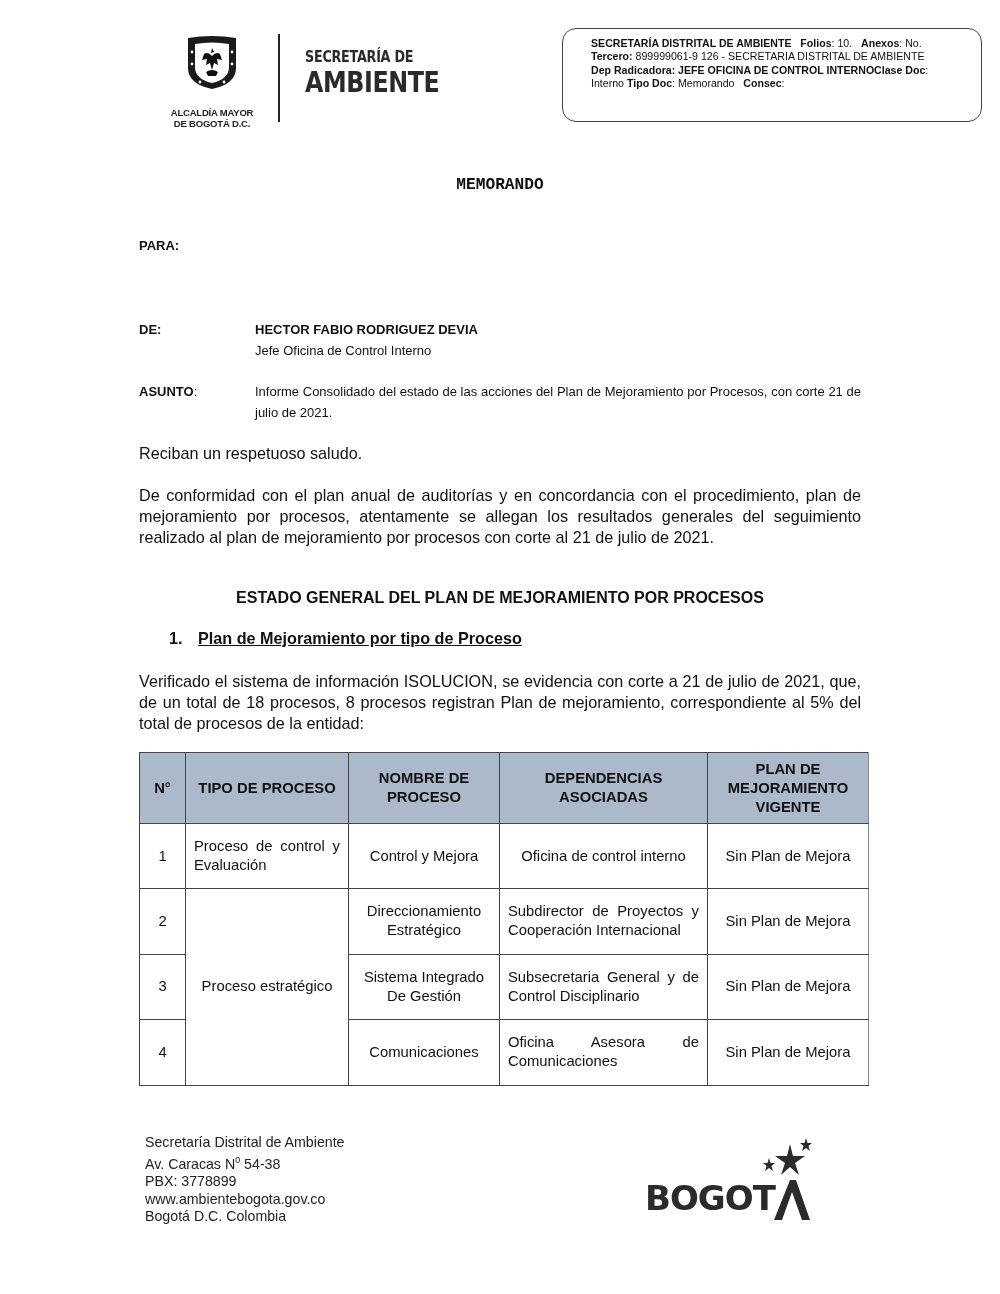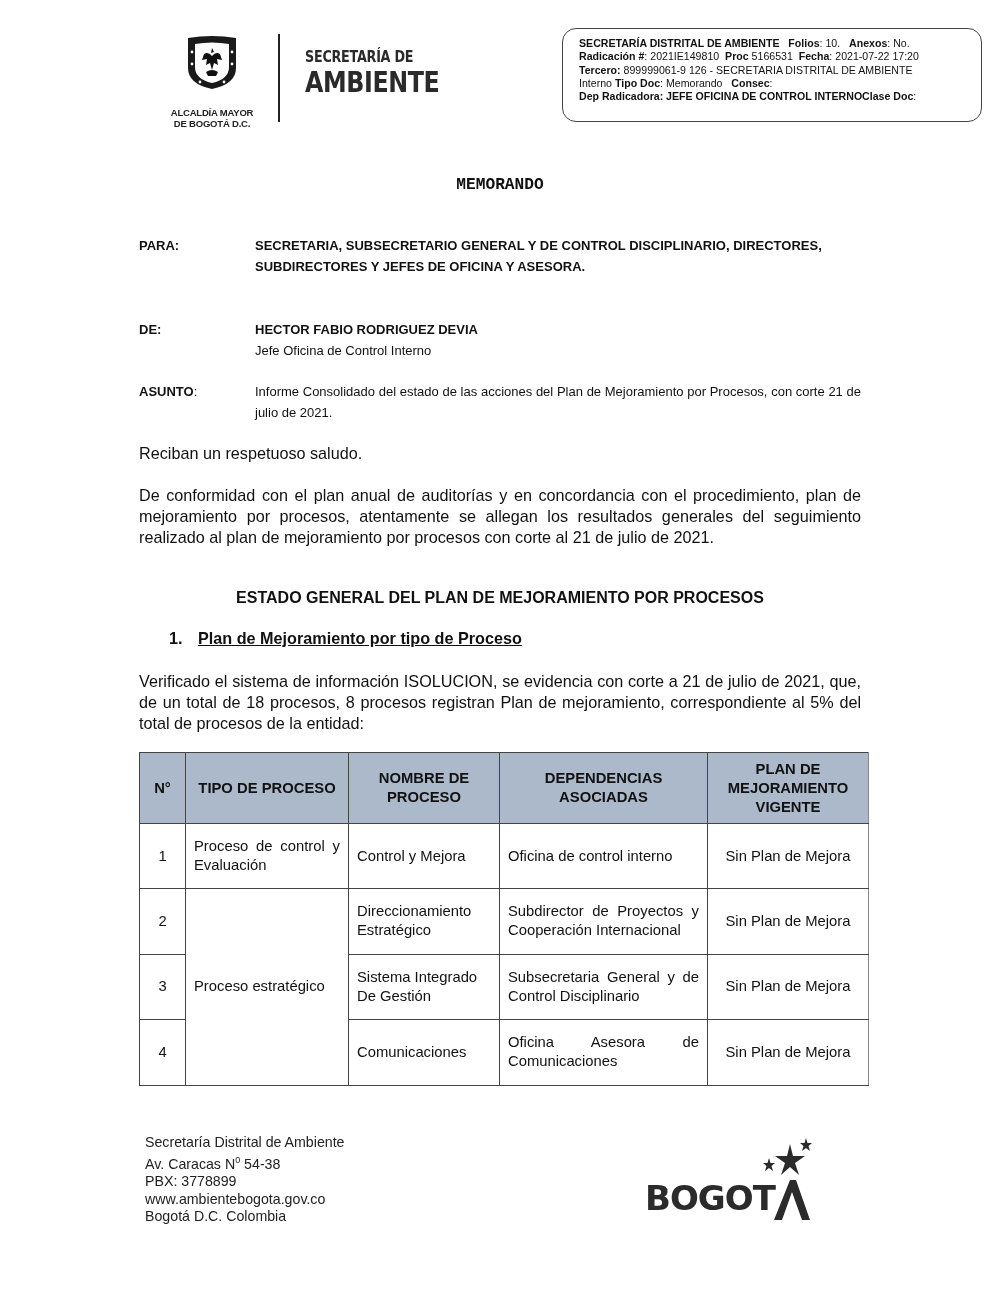--- a/index.html
+++ b/index.html
@@ -9,40 +9,40 @@
     
     .logo-alcaldia { position: absolute; left: 166px; top: 34px; width: 92px; height: 92px; text-align: center; }
     .shield { width: 56px; height: 56px; margin: 0 auto; }
     .alcaldia-text { font-family: "Liberation Sans", sans-serif; font-weight: bold; font-size: 9.5px; line-height: 11px; color: #222; margin-top: 13px; letter-spacing: -0.2px; }
     .logo-divider { position: absolute; left: 278px; top: 34px; width: 2px; height: 88px; background: #222; }
     .logo-sec { position: absolute; left: 305px; top: 48px; color: #2a2a2a; font-family: "DejaVu Sans", sans-serif; font-weight: bold; }
     .logo-sec .l1 { font-size: 15px; letter-spacing: -0.3px; transform: scaleX(0.85); transform-origin: left; display: block; white-space: nowrap; }
     .logo-sec .l2 { font-size: 29px; letter-spacing: -0.5px; transform: scaleX(0.82); transform-origin: left; display: block; margin-top: 0px; white-space: nowrap; line-height: 32px; }
 
     
-    .stamp { position: absolute; left: 562px; top: 28px; width: 420px; height: 94px; border: 1.5px solid #444; border-radius: 14px; padding: 8px 16px; font-size: 10.6px; line-height: 13.3px; color: #111; }
+    .stamp { position: absolute; left: 562px; top: 28px; width: 420px; height: 94px; border: 1.5px solid #444; border-radius: 14px; padding: 8px 28px; font-size: 10.6px; line-height: 13.3px; color: #111; }
     .stamp b { font-weight: bold; }
 
     
     .page { position: absolute; left: 139px; top: 0; width: 722px; }
     .title { position: absolute; left: 0; width: 722px; top: 176px; text-align: center; font-weight: bold; font-size: 16.2px; font-family: Liberation Mono, monospace; }
     .field { position: absolute; left: 0; width: 722px; font-size: 13px; line-height: 21px; }
     .field .lbl { position: absolute; left: 0; top: 0; font-weight: bold; }
     .field .val { margin-left: 116px; }
     .field .val.bold { font-weight: bold; }
     .para { position: absolute; left: 0; width: 722px; font-size: 16.2px; line-height: 20.8px; text-align: justify; }
     .section-title { position: absolute; left: 0; width: 722px; top: 589px; text-align: center; font-weight: bold; font-size: 16px; }
     .subtitle { position: absolute; left: 30px; top: 629px; font-weight: bold; font-size: 16.2px; }
     .subtitle .num { display: inline-block; width: 29px; }
     .subtitle .txt { text-decoration: underline; }
 
     
     table.proc { position: absolute; left: 139px; top: 752px; border-collapse: collapse; font-size: 14.8px; line-height: 19px; }
     table.proc th { background: #acb9ca; font-weight: bold; text-align: center; border: 1px solid #444; padding: 0 6px; height: 71px; }
-    table.proc td { border: 1px solid #444; padding: 0 8px; text-align: left; vertical-align: middle; }
+    table.proc td { border: 1px solid #444; padding: 0 8px; text-align: center; vertical-align: middle; }
     table.proc td.c { text-align: center; }
     table.proc td.j { text-align: justify; text-align-last: left; }
     table.proc tr.r { height: 65.5px; }
     table.proc tr.r1 { height: 65px; }
     .col1 { width: 46px; } .col2 { width: 163px; } .col3 { width: 151px; } .col4 { width: 208px; } .col5 { width: 161px; }
     table.proc th:last-child, table.proc td:last-child { border-right: 1px solid #888; margin-top: 27px; }
 
     
     .footer-addr { position: absolute; left: 145px; top: 1134px; font-size: 14.2px; line-height: 17.6px; color: #222; }
     .footer-addr sup { font-size: 9px; }
@@ -75,42 +75,36 @@
   <span class="l2">AMBIENTE</span>
 </div>
 
 <div class="stamp">
   <div>
     <b>SECRETARÍA DISTRITAL DE AMBIENTE</b>&nbsp;&nbsp;
     <b>Folios</b><span>: 10.</span>&nbsp;&nbsp;
     <b>Anexos</b><span>: No.</span>
   </div>
   <div>
-    <b>Radicación #</b><span>: 2021IE149810</span>&nbsp;
-    <b>Proc</b>&nbsp;<span>5166531</span>&nbsp;
-    <b>Fecha</b><span>: 2021-07-22 17:20</span>
+    <b>Tercero:</b>&nbsp;<span>899999061-9 126  - SECRETARIA DISTRITAL DE AMBIENTE</span>
   </div>
   <div>
-    <b>Tercero:</b>&nbsp;<span>899999061-9 126  - SECRETARIA DISTRITAL DE AMBIENTE</span>
+    <b>Dep Radicadora: JEFE OFICINA DE CONTROL INTERNOClase Doc</b><span>:</span>
   </div>
   <div>
     <span>Interno</span>&nbsp;<b>Tipo Doc</b><span>:  Memorando</span>&nbsp;&nbsp;
     <b>Consec</b><span>:</span>
-  </div>
-  <div>
-    <b>Dep Radicadora: JEFE OFICINA DE CONTROL INTERNOClase Doc</b><span>:</span>
   </div>
 </div>
 
 <div class="page">
   <div class="title">MEMORANDO</div>
 
   <div class="field" style="top:235px;">
     <span class="lbl">PARA:</span>
-    <div class="val bold">SECRETARIA, SUBSECRETARIO GENERAL Y DE CONTROL DISCIPLINARIO, DIRECTORES, SUBDIRECTORES Y JEFES DE OFICINA Y ASESORA.</div>
   </div>
 
   <div class="field" style="top:319px;">
     <span class="lbl">DE:</span>
     <div class="val bold">HECTOR FABIO RODRIGUEZ DEVIA</div>
     <div class="val">Jefe Oficina de Control Interno</div>
   </div>
 
   <div class="field" style="top:381px;">
     <span class="lbl"><b>ASUNTO</b><span style="font-weight:normal">:</span></span>

